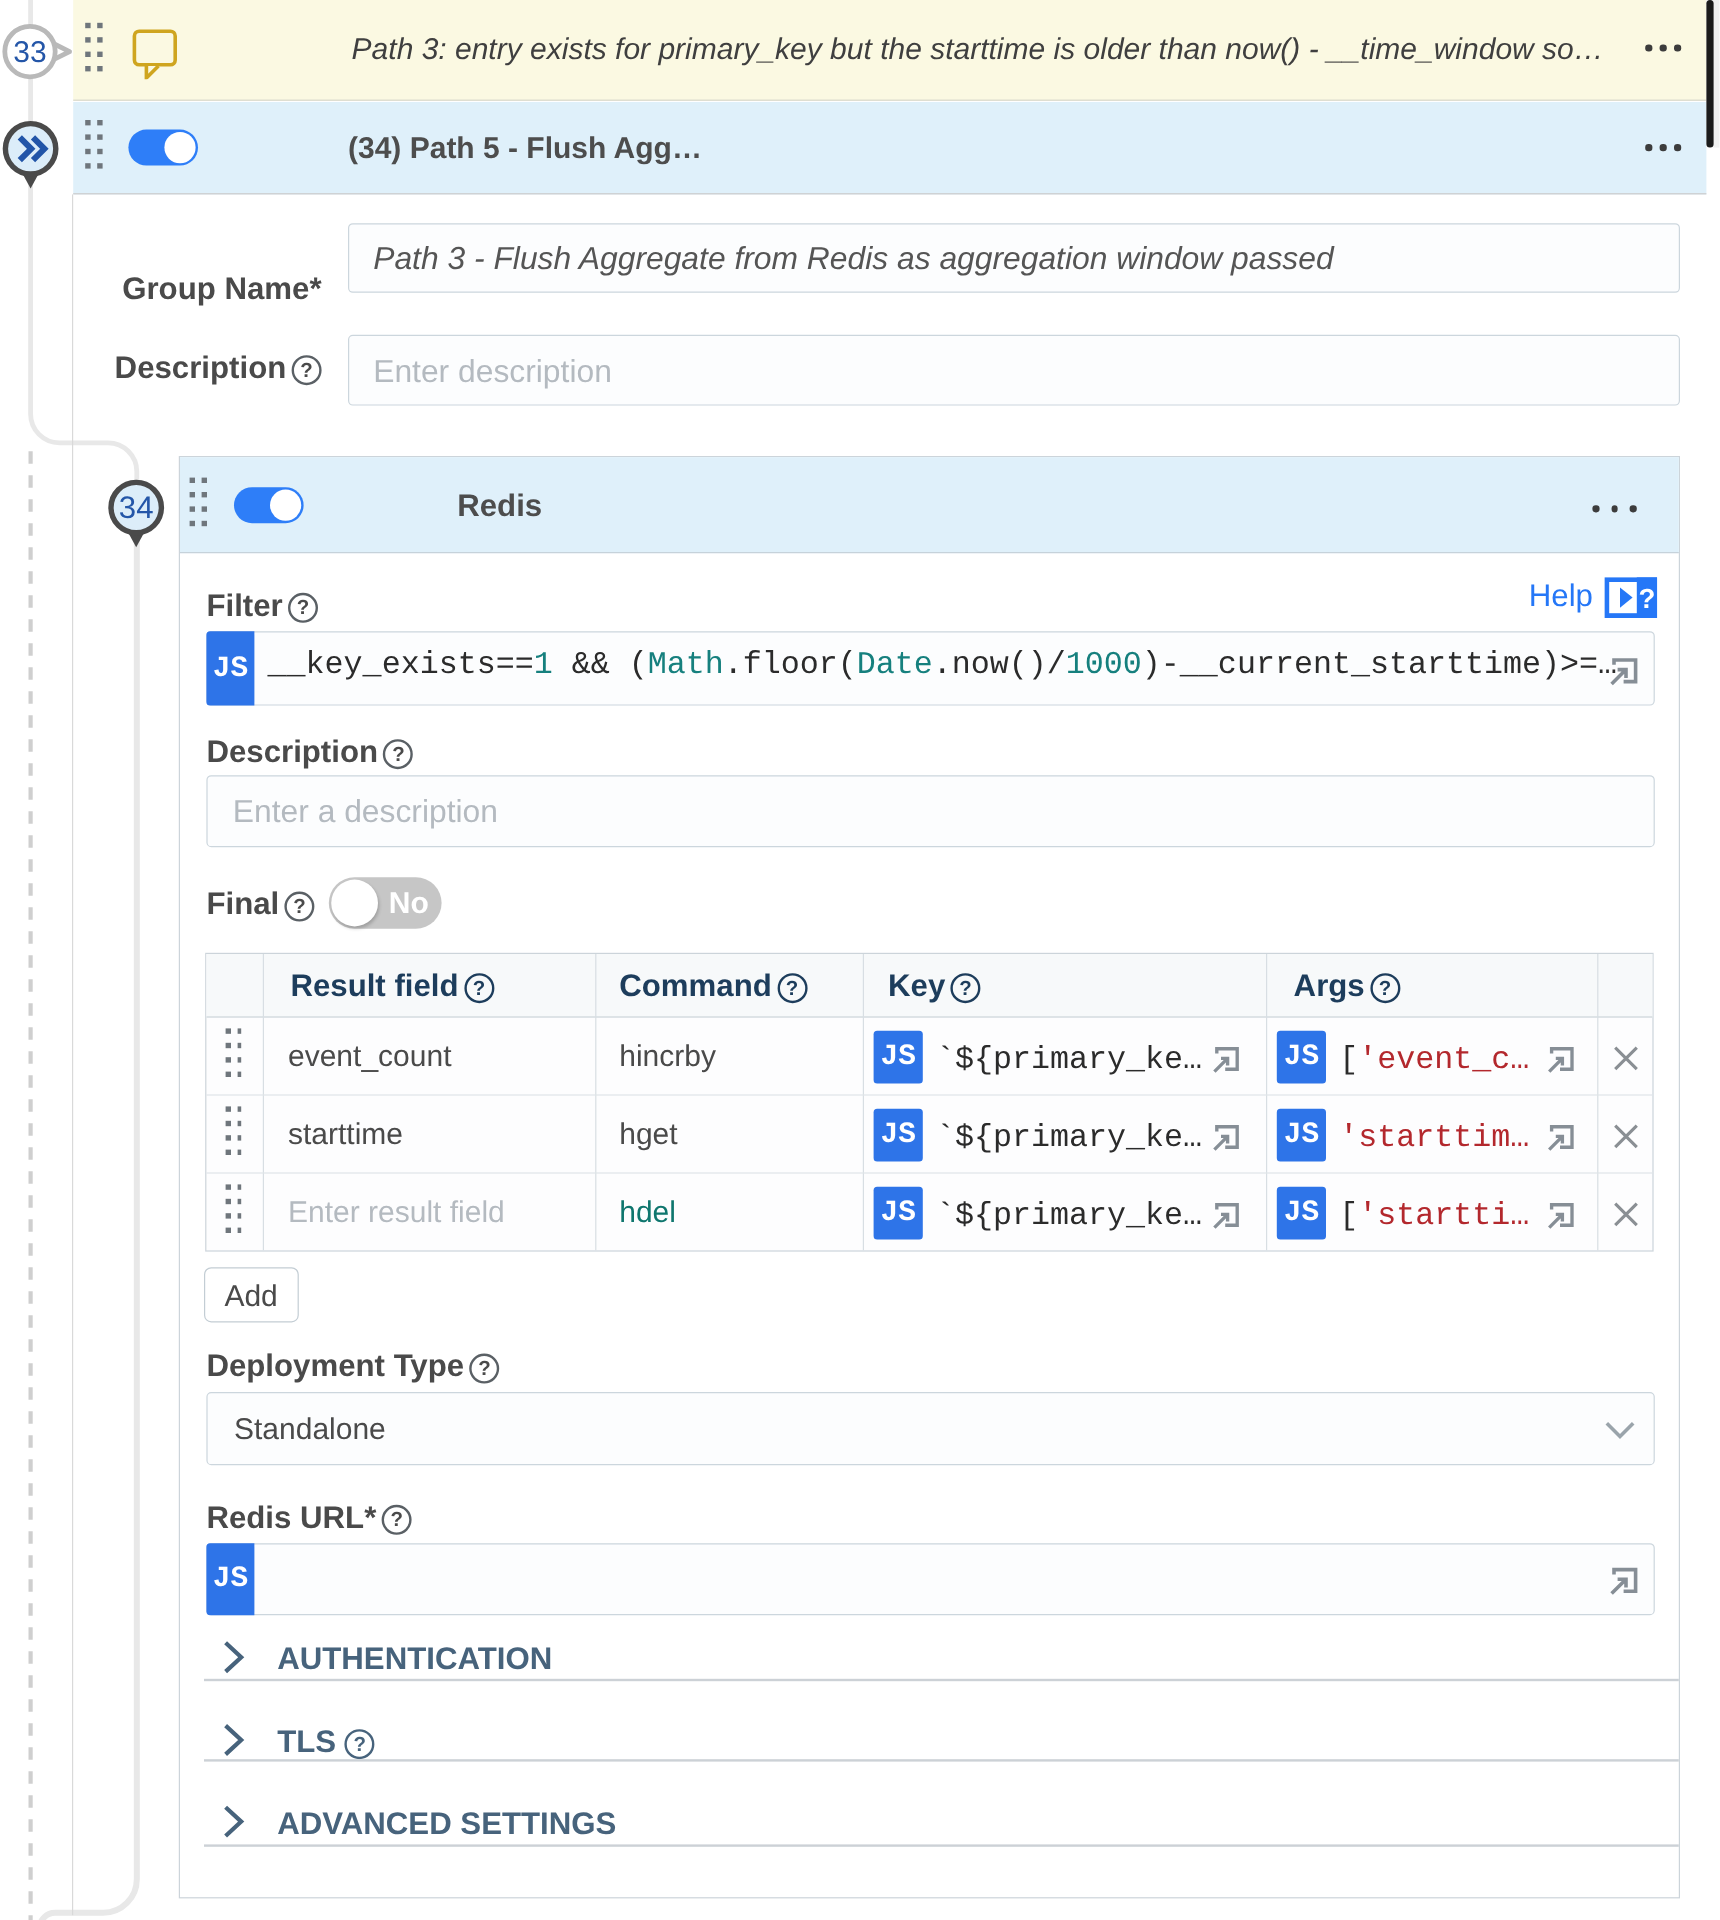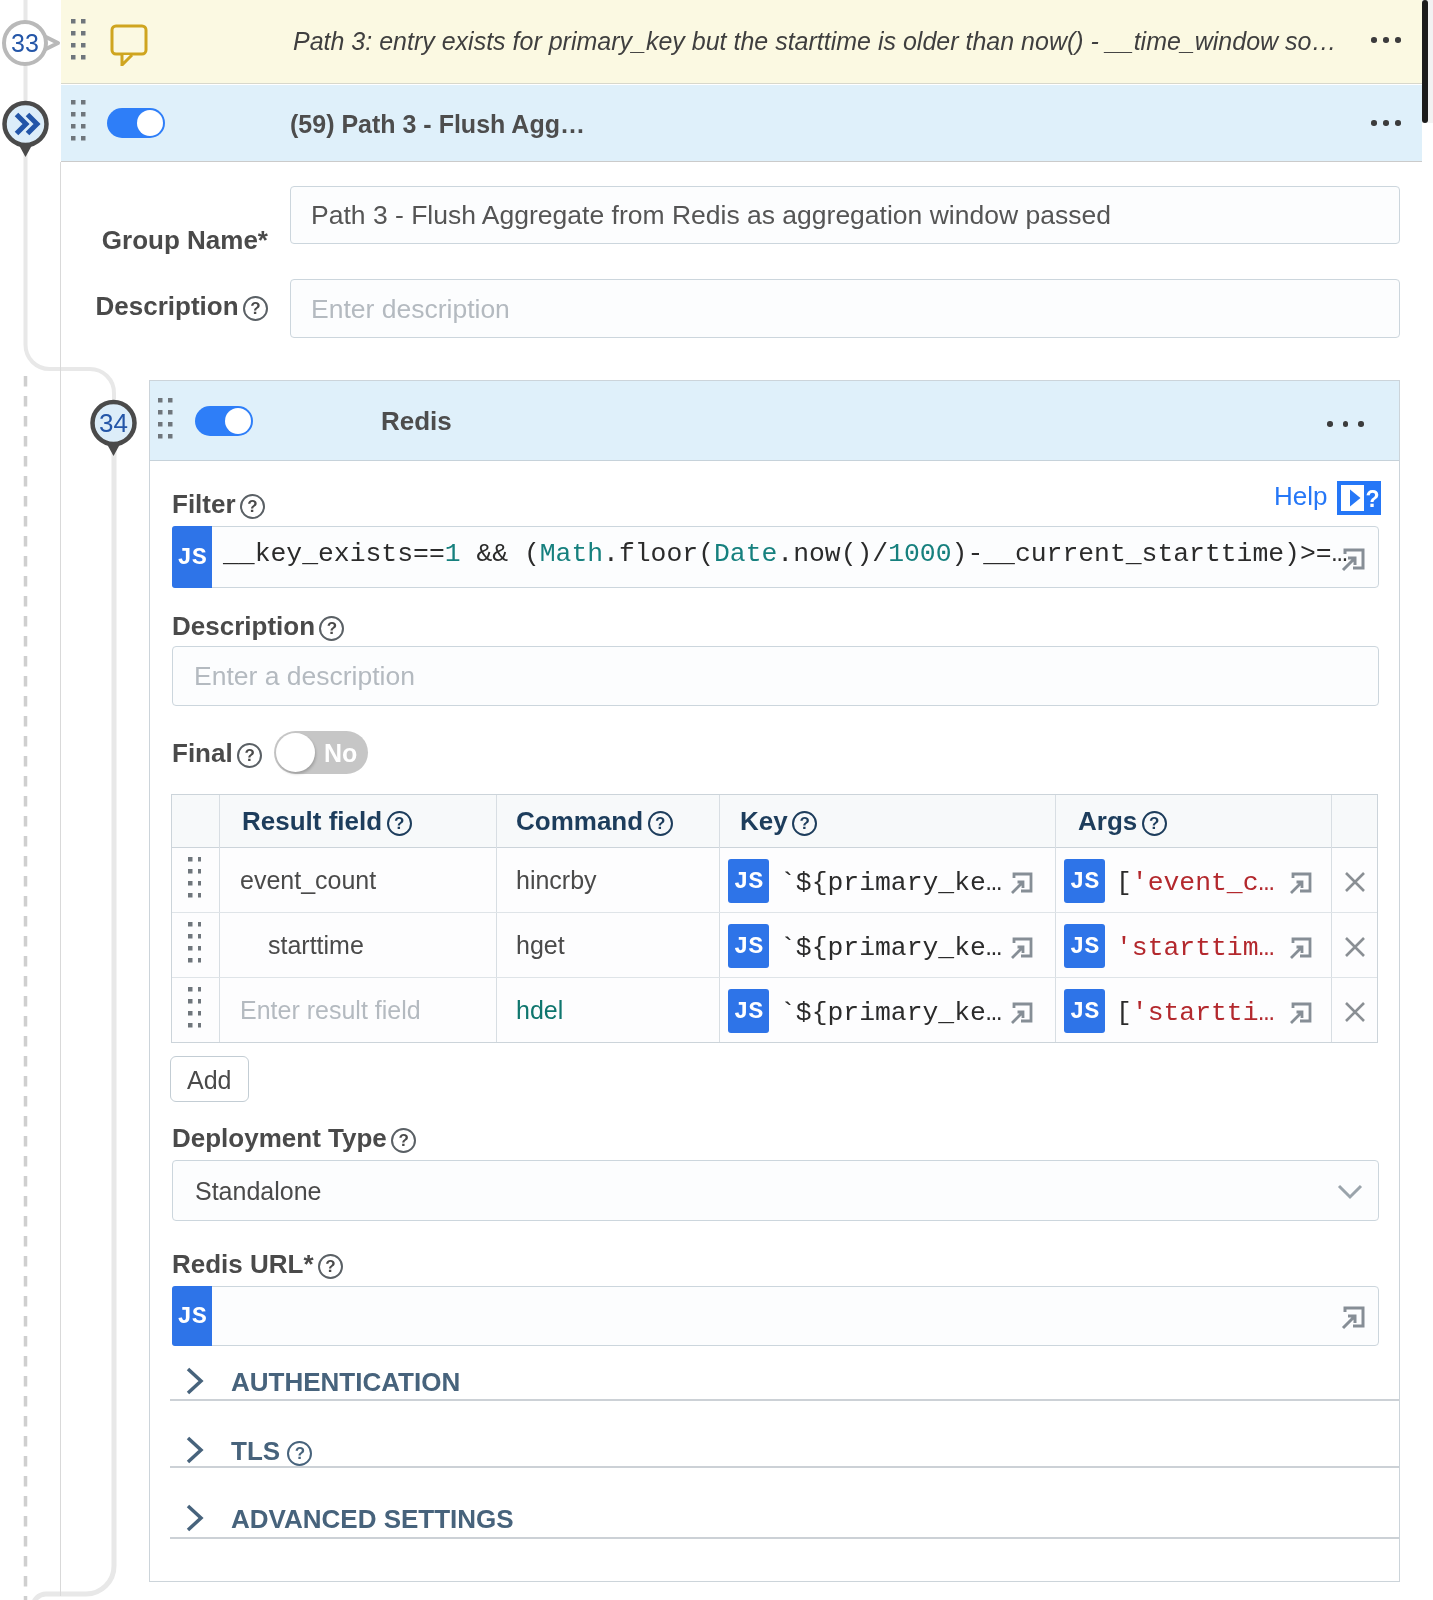--- a/index.html
+++ b/index.html
@@ -55,30 +55,30 @@
 <div class="abs" style="left:293px;top:27px;font-size:25px;font-style:italic;color:#3f3f3f;white-space:nowrap;">Path 3: entry exists for primary_key but the starttime is older than now() - __time_window so…</div>
 <div class="dots3" style="left:1371px;top:37px;">
     <i></i>
     <i></i>
     <i></i>
   </div>
 
 <div class="abs" style="left:61px;top:85px;width:1361px;height:77px;background:#dff0fa;border-bottom:1px solid #cbcbcb;"></div>
 <div class="handle" style="left:71px;top:100px;"></div>
 <div class="tgl" style="left:107px;top:108px;"></div>
-<div class="abs" style="left:290px;top:110px;font-size:25px;font-weight:700;color:#4d4d4d;white-space:nowrap;">(59) Path 3 - Flush Agg…</div>
+<div class="abs" style="left:290px;top:110px;font-size:25px;font-weight:700;color:#4d4d4d;white-space:nowrap;">(34) Path 5 - Flush Agg…</div>
 <div class="dots3" style="left:1371px;top:120px;">
     <i></i>
     <i></i>
     <i></i>
   </div>
 
 <div class="abs lbl" style="left:60px;top:193px;width:208px;text-align:right;margin-top:32px;">Group Name*</div>
 <div class="inp" style="left:290px;top:186px;width:1110px;height:58px;"></div>
-<div class="abs" style="left:311px;top:200px;font-size:26.5px;color:#555;white-space:nowrap;">Path 3 - Flush Aggregate from Redis as aggregation window passed</div>
+<div class="abs" style="left:311px;top:200px;font-size:26.5px;color:#555;white-space:nowrap;font-style:italic;">Path 3 - Flush Aggregate from Redis as aggregation window passed</div>
 
 <div class="abs" style="left:60px;top:291px;width:208px;text-align:right;white-space:nowrap;"><span class="lbl">Description</span> <span class="qm">?</span></div>
 <div class="inp" style="left:290px;top:279px;width:1110px;height:59px;"></div>
 <div class="abs" style="left:311px;top:294px;font-size:26.5px;color:#b4bac0;white-space:nowrap;">Enter description</div>
 
 <div class="abs" style="left:149px;top:380px;width:1251px;height:1202px;border:1px solid #ccd4da;background:#fff;">
 
   <div class="abs" style="left:0;top:0;width:1249px;height:80px;background:#dff0fa;border-bottom:1px solid #c6d2da;"></div>
   <div class="handle" style="left:8px;top:17px;"></div>
   <div class="tgl" style="left:45px;top:25px;"></div>
@@ -146,21 +146,21 @@
   <div class="chip" style="left:914px;top:478px;width:41px;height:44px;border-radius:3px;">JS</div>
   <div class="abs mono" style="left:966px;top:487px;">[<span class="red">'event_c…</span></div>
   <svg class="abs" style="left:1137px;top:487px" width="27" height="27" fill="none" stroke="#868e96" stroke-width="2.8">
     <path d="M6 10 V6 H23 V23 H13"></path>
       <path d="M4 25 L15 14 M9.5 14 H15 V20"></path>
   </svg>
   <svg class="abs" style="left:1194px;top:490px" width="22" height="22" stroke="#8a8f94" stroke-width="2.6">
       <path d="M2 2 L20 20 M20 2 L2 20"></path>
     </svg>
 
-  <div class="abs" style="left:90px;top:550px;font-size:25px;color:#4a4a4a;margin-left:28px;">starttime</div>
+  <div class="abs" style="left:90px;top:550px;font-size:25px;color:#4a4a4a;">starttime</div>
   <div class="abs" style="left:366px;top:550px;font-size:25px;color:#4a4a4a;">hget</div>
   <div class="chip" style="left:578px;top:543px;width:41px;height:44px;border-radius:3px;">JS</div>
   <div class="abs mono" style="left:630px;top:552px;">`${primary_ke…</div>
   <svg class="abs" style="left:858px;top:552px" width="27" height="27" fill="none" stroke="#868e96" stroke-width="2.8">
     <path d="M6 10 V6 H23 V23 H13"></path>
       <path d="M4 25 L15 14 M9.5 14 H15 V20"></path>
   </svg>
   <div class="chip" style="left:914px;top:543px;width:41px;height:44px;border-radius:3px;">JS</div>
   <div class="abs mono red" style="left:966px;top:552px;">'starttim…</div>
   <svg class="abs" style="left:1137px;top:552px" width="27" height="27" fill="none" stroke="#868e96" stroke-width="2.8">

